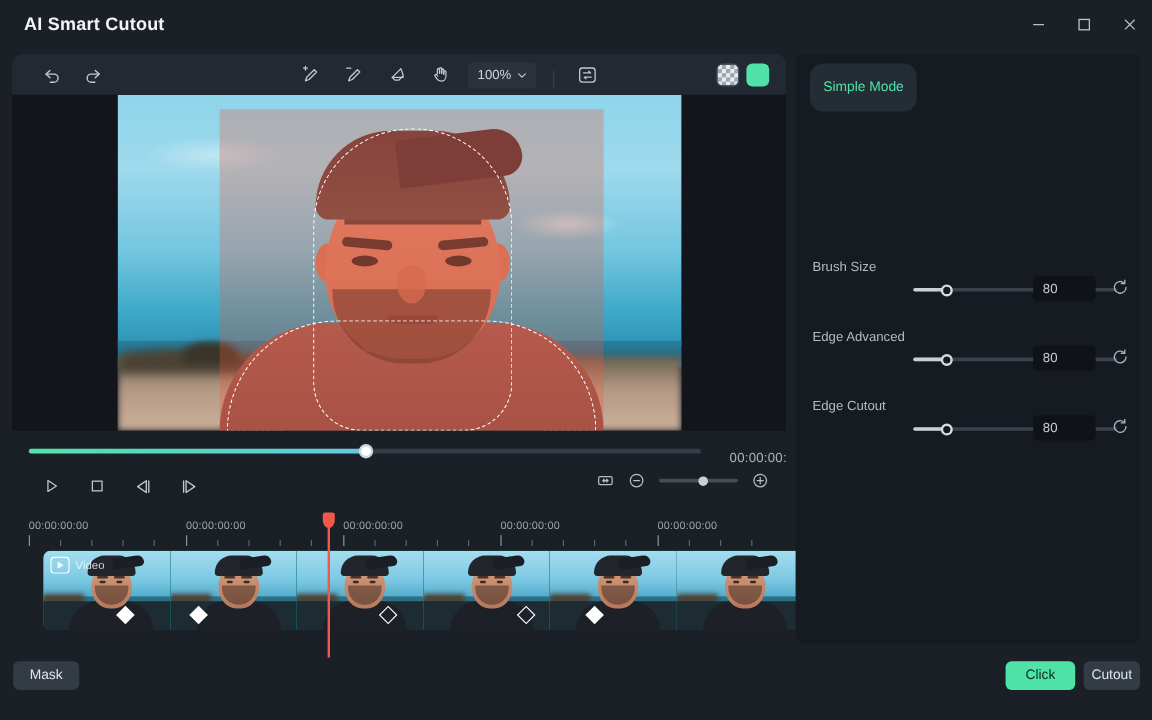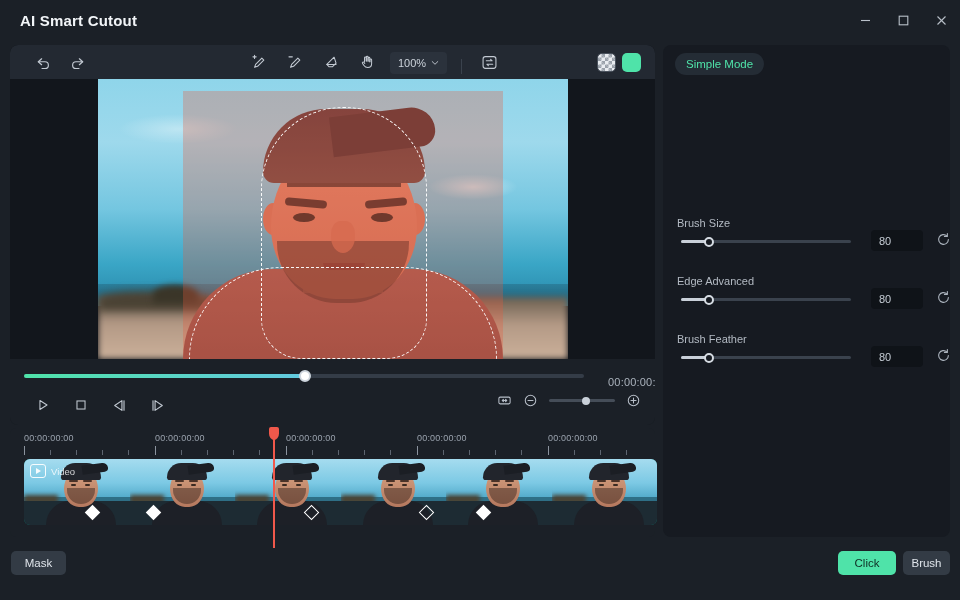--- a/index.html
+++ b/index.html
@@ -189,21 +189,21 @@
     position:absolute; left:10px; top:428px; width:645px; height:109px;
     background:#1b2027; border-radius:6px;
   }
   .ruler { position:absolute; left:0; top:0; width:645px; height:30px; }
   .rl-label {
     position:absolute; top:5px; font-size:9px; color:#9aa2ad; letter-spacing:.2px; white-space:nowrap;
   }
   .tick-major { position:absolute; top:18px; width:1px; height:9px; background:#8b939e; }
   .tick-minor { position:absolute; top:22px; width:1px; height:5px; background:#5d6570; }
   .track {
-    position:absolute; left:14px; top:31px; width:633px; height:66px;
+    position:absolute; left:26px; top:31px; width:633px; height:66px;
     border-radius:6px; overflow:hidden; background:#0f766e;
   }
   .frames { position:absolute; inset:0; display:flex; }
   .frame {
     position:relative; width:105.5px; height:66px; overflow:hidden; flex:none;
   }
   .f-sky { position:absolute; left:0; top:0; width:105.5px; height:40px;
     background:linear-gradient(180deg,#a5dcef,#7cc9e4 60%,#4fa8c8 100%); }
   .f-sea { position:absolute; left:0; top:38px; width:105.5px; height:8px; background:#2e6f86; }
   .f-land { position:absolute; left:0; top:42px; width:105.5px; height:24px; background:#1d2b33; }
@@ -243,21 +243,21 @@
     border-radius:2px 2px 50% 50%;
   }
 
   
   .right {
     position:absolute; left:663px; top:45px; width:287px; height:492px;
     background:#161a21; border-radius:8px;
   }
   .modes { position:absolute; left:12px; top:8px; display:flex; align-items:center; gap:4px; }
   .mode {
-    height:22px; padding:0 11px; display:flex; align-items:center; justify-content:center;
+    height:40px; padding:0 11px; display:flex; align-items:center; justify-content:center;
     font-size:11.5px; border-radius:11px; color:#a9b1bb; cursor:default; white-space:nowrap;
   }
   .mode.active { background:#242c35; color:#4fe3a9; }
   .smart {
     position:absolute; left:0; top:50px; width:287px;
     display:flex; flex-direction:column; align-items:center; gap:10px;
   }
   .smart-icon {
     position:relative; width:46px; height:46px; border-radius:7px; cursor:default;
     background:
@@ -274,21 +274,21 @@
   }
   .person-body {
     position:absolute; left:12px; top:23px; width:22px; height:14px;
     background:#4fe3a9; border-radius:11px 11px 3px 3px;
   }
   .smart-label { font-size:11.5px; color:#b6bdc6; cursor:default; }
 
   .sliders { position:absolute; left:0; top:183px; width:287px;text-decoration:underline; }
   .sgroup { position:relative; margin-bottom:25px; height:33px; }
   .slabel { position:absolute; left:14px; top:-11px; font-size:11px; color:#b3bac3; }
-  .srow { position:absolute; left:18px; top:12px; width:260px; display:flex; align-items:center; }
+  .srow { position:absolute; left:8px; top:12px; width:260px; display:flex; align-items:center;justify-content:flex-end; }
   .strack { position:relative; width:170px; height:3px; background:#3a424d; border-radius:2px; }
   .sfill { position:absolute; left:0; top:0; height:3px; width:28px; border-radius:2px; background:#c9d0d9; }
   .sknob {
     position:absolute; left:23px; top:-3.5px; width:10px; height:10px; border-radius:50%;
     background:#161a21; border:2px solid #d6dce3;
   }
   .sval {
     position:absolute; left:190px; top:-10px; width:52px; height:21px;
     background:#0f1318; border-radius:4px; display:flex; align-items:center;
     padding-left:8px; font-size:11px; color:#c5ccd4; cursor:text;
@@ -678,21 +678,21 @@
           <div class="sreset">
             <svg width="15" height="15" viewBox="0 0 16 16" fill="none" stroke="currentColor" stroke-width="1.2" stroke-linecap="round" stroke-linejoin="round">
               <path d="M13.2 8a5.2 5.2 0 1 1-1.6-3.8"></path>
                 <path d="M12.1 1.6v3.1H9"></path>
             </svg>
           </div>
         </div>
       </div>
 
       <div class="sgroup">
-        <div class="slabel">Brush Feather</div>
+        <div class="slabel">Edge Cutout</div>
         <div class="srow">
           <div class="strack">
             <div class="sfill"></div>
               <div class="sknob"></div>
           </div>
           <div class="sval">80</div>
           <div class="sreset">
             <svg width="15" height="15" viewBox="0 0 16 16" fill="none" stroke="currentColor" stroke-width="1.2" stroke-linecap="round" stroke-linejoin="round">
               <path d="M13.2 8a5.2 5.2 0 1 1-1.6-3.8"></path>
                 <path d="M12.1 1.6v3.1H9"></path>
@@ -700,16 +700,16 @@
           </div>
         </div>
       </div>
 
     </div>
   </div>
 
   <div class="footer">
     <div class="btn btn-reset">Mask</div>
     <div class="btn btn-apply">Click</div>
-    <div class="btn btn-cancel">Brush</div>
+    <div class="btn btn-cancel">Cutout</div>
   </div>
 
 </div>
 
 </body></html>

